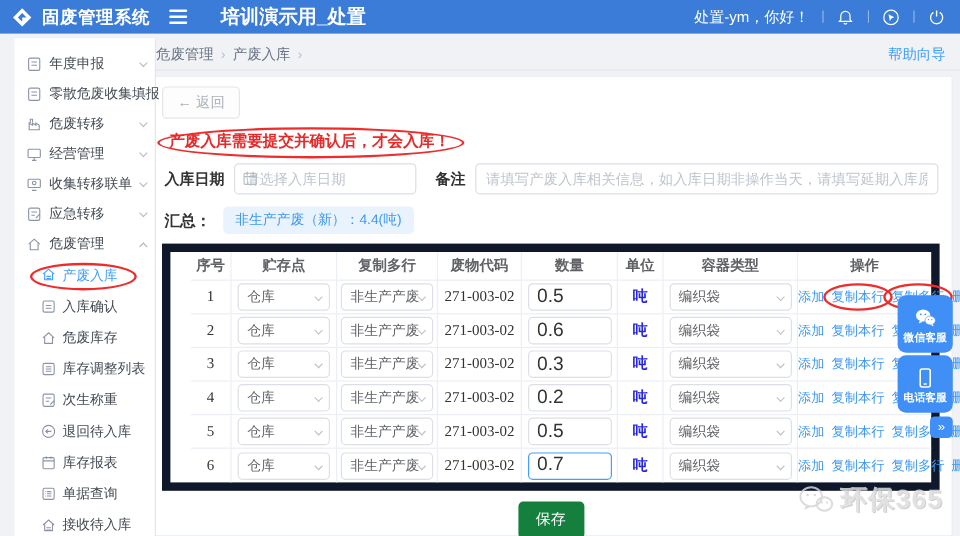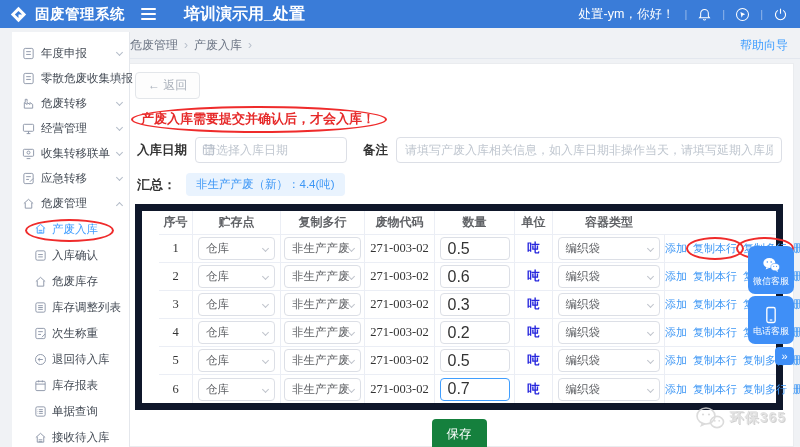--- a/index.html
+++ b/index.html
@@ -77,29 +77,29 @@
   .qty { width:70px; height:23px; border:1px solid #dcdfe6; border-radius:4px; font-size:16px; color:#333; padding:0 7px; outline:none; font-family:"Liberation Sans",sans-serif; }
   .qty.focused { border-color:#409eff; }
   .c-ops { gap:6px; font-size:11px; white-space:nowrap; }
   .c-ops a { color:#3e97f5; cursor:pointer; text-decoration:none; }
 
   .save-row { display:flex; justify-content:center; margin-top:9px; }
   .save-btn { background:#15803d; color:#fff; border:none; border-radius:4px; font-size:12.5px; padding:7px 15px; cursor:pointer; font-family:"Liberation Sans",sans-serif; }
 
   
   .float-svc { position:absolute; right:6px; top:246px; width:46px; z-index:40; display:flex; flex-direction:column; align-items:flex-end; gap:2px; }
-  .svc-block { width:46px; height:48px; background:#3f8ff7; border-radius:7px; display:flex; flex-direction:column; align-items:center; justify-content:center; color:#fff; cursor:pointer; }
+  .svc-block { width:46px; height:48px; background:#3f8ff7; border-radius:7px; display:flex; flex-direction:column; align-items:center; justify-content:center; color:#fff; cursor:pointer;font-weight:bold; }
   .svc-block svg { width:20px; height:20px; margin-bottom:2px; }
   .svc-label { font-size:9px; line-height:1; }
   .svc-expand { width:19px; height:18px; background:#3f8ff7; border-radius:4px; color:#fff; font-size:11px; display:flex; align-items:center; justify-content:center; cursor:pointer; margin-top:1px; }
 
   
   .watermark { position:absolute; right:14px; bottom:16px; display:flex; align-items:center; gap:5px; z-index:5; opacity:.85; }
   .wm-logo { width:30px; height:26px; color:#d5d5d5; }
-  .wm-text { font-size:14px; font-weight:bold; color:#dedede; text-shadow:1px 1px 0 #c9c9c9; letter-spacing:1px; }
+  .wm-text { font-size:22px; font-weight:bold; color:#dedede; text-shadow:1px 1px 0 #c9c9c9; letter-spacing:1px; }
 </style>
 </head>
 <body>
 
 <div class="app">
 
   <div class="topbar">
     <svg class="tb-logo" viewBox="0 0 16 16">
       <path d="M8 0.8 15.2 8 8 15.2 0.8 8Z" fill="#fff"></path>
       <path d="M8 4.6 11.4 8 8 11.4 4.6 8Z" fill="#3a7cd8"></path>
@@ -300,20 +300,21 @@
 
       <div class="tbl">
         <div class="tr head">
           <div class="td">序号</div>
           <div class="td">贮存点</div>
           <div class="td">复制多行</div>
           <div class="td">废物代码</div>
           <div class="td">数量</div>
           <div class="td">单位</div>
           <div class="td">容器类型</div>
+          <div class="td">操作</div>
         </div>
 
         <div class="tr">
           <div class="td c-no">1</div>
           <div class="td">
               <span class="sel">
                 <span>仓库</span>
                 <i class="chev"></i>
               </span>
             </div>

